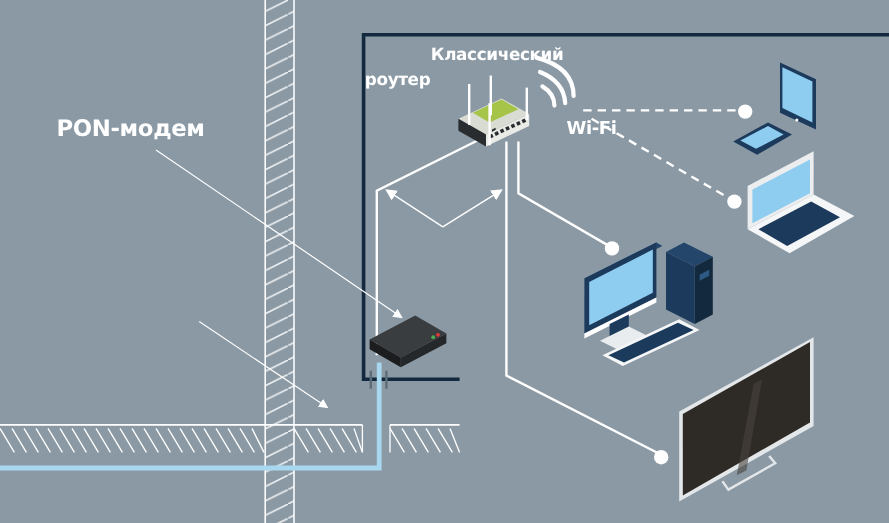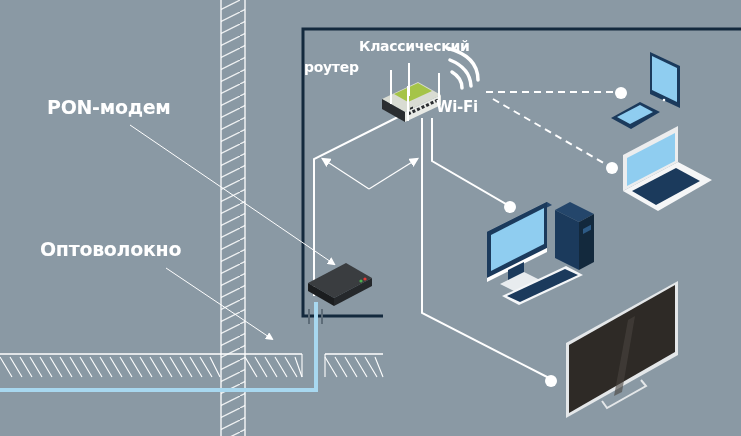--- a/index.html
+++ b/index.html
@@ -179,17 +179,16 @@
 
     <g>
       <polygon points="566,343 678,281 678,355 566,418" fill="#e4e7e9"></polygon>
       <polygon points="569,345 675,285 675,352 569,413" fill="#2e2a26"></polygon>
       <polygon points="628,320 635,316 622,392 614,396" fill="#4a4540" opacity="0.6"></polygon>
       <polyline points="602,401 607,408 646,386 641,380" fill="none" stroke="#e4e7e9" stroke-width="2"></polyline>
     </g>
   </svg>
 
   <div class="lbl lbl-big" style="left:47px; top:96px;">PON-модем</div>
-  <div class="lbl lbl-big" style="left:40px; top:238px;">Оптоволокно</div>
   <div class="lbl lbl-small" style="left:312px; top:37px;margin-left:47px;">Классический</div>
   <div class="lbl lbl-small" style="left:304px; top:58px;">роутер</div>
-  <div class="lbl lbl-small" style="left:436px; top:98px; font-size:15px;">Wi-Fi</div>
+  <div class="lbl lbl-small" style="left:472px; top:98px; font-size:15px;">Wi-Fi</div>
 </div>
 
 </body></html>

